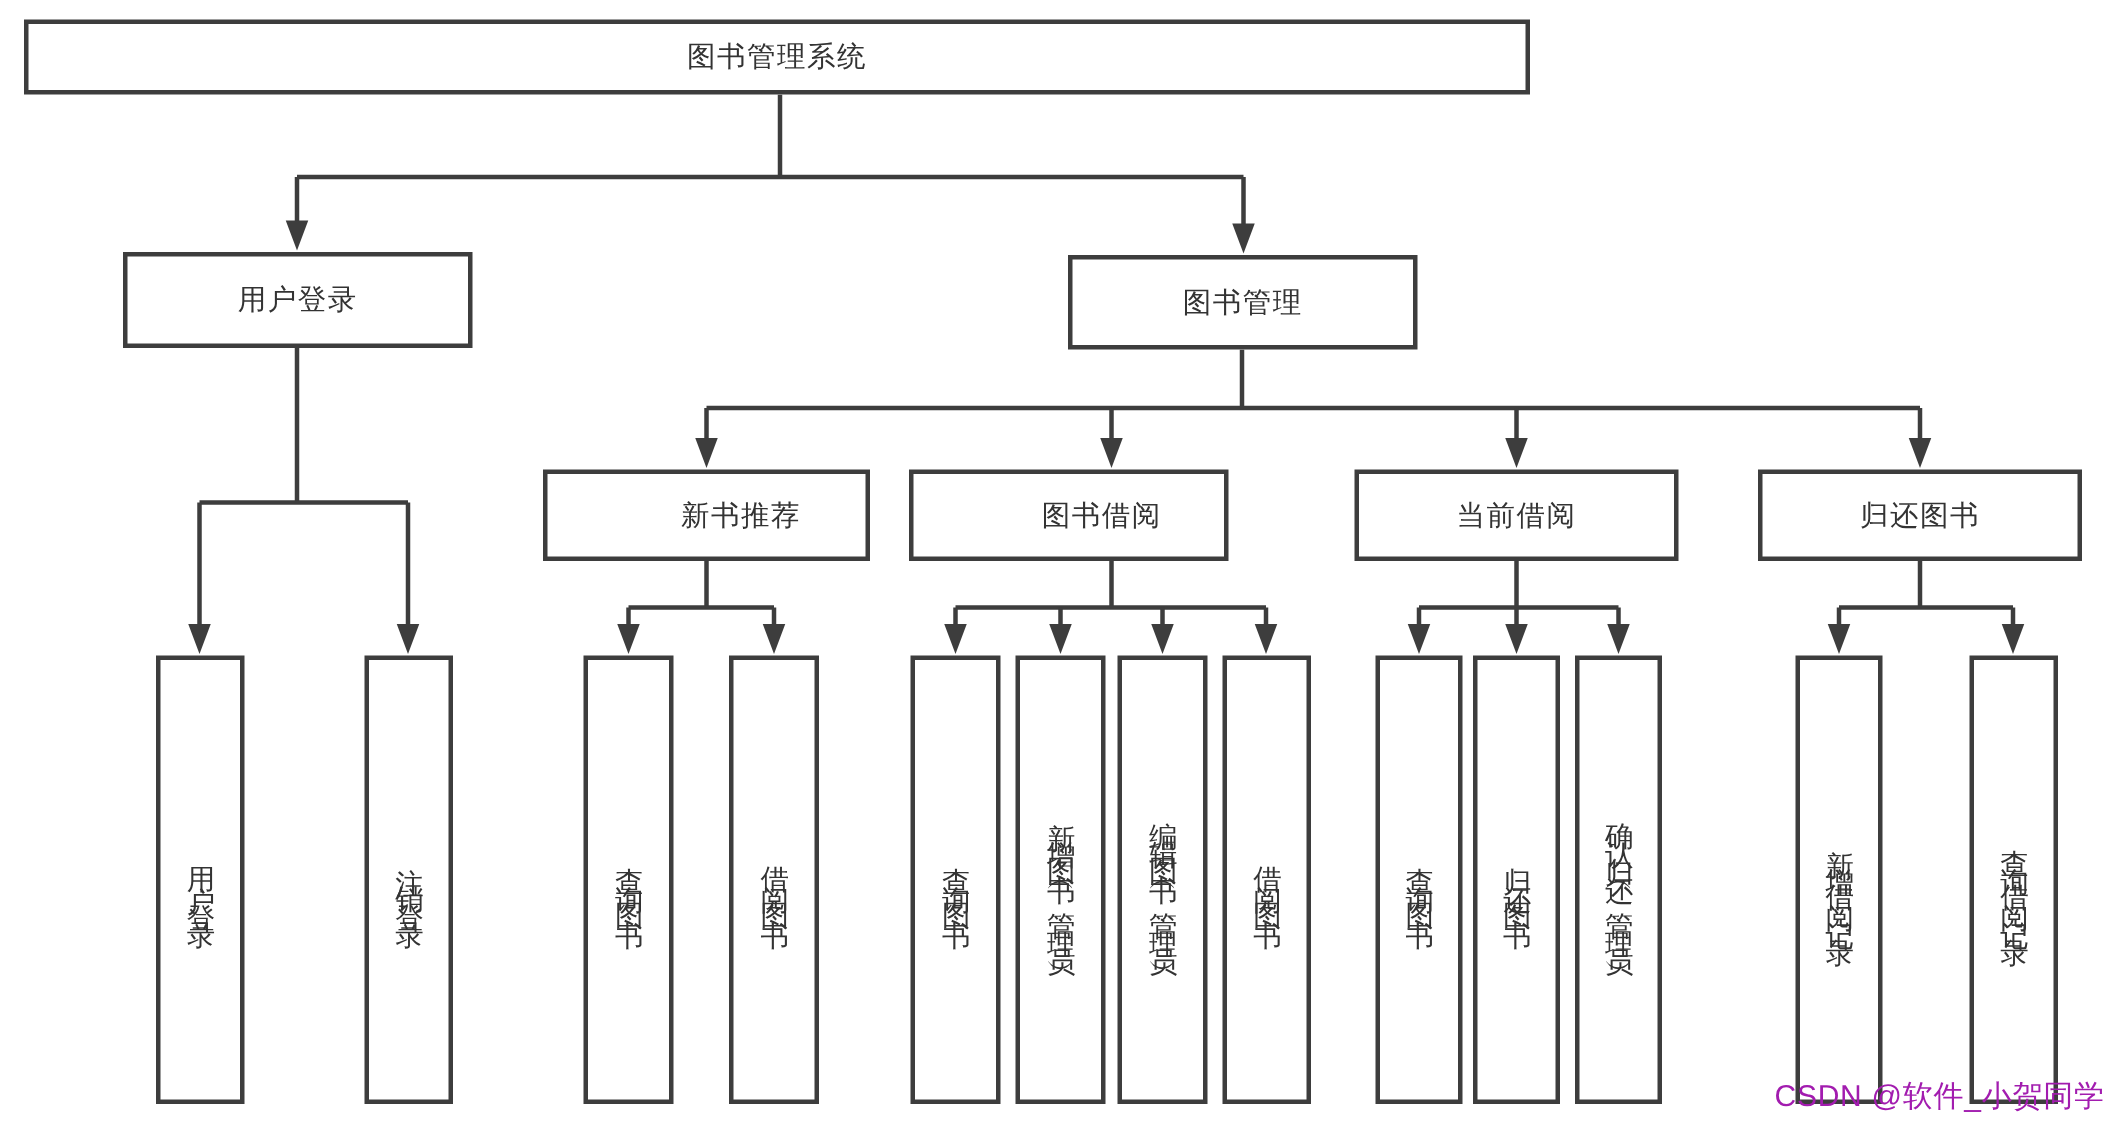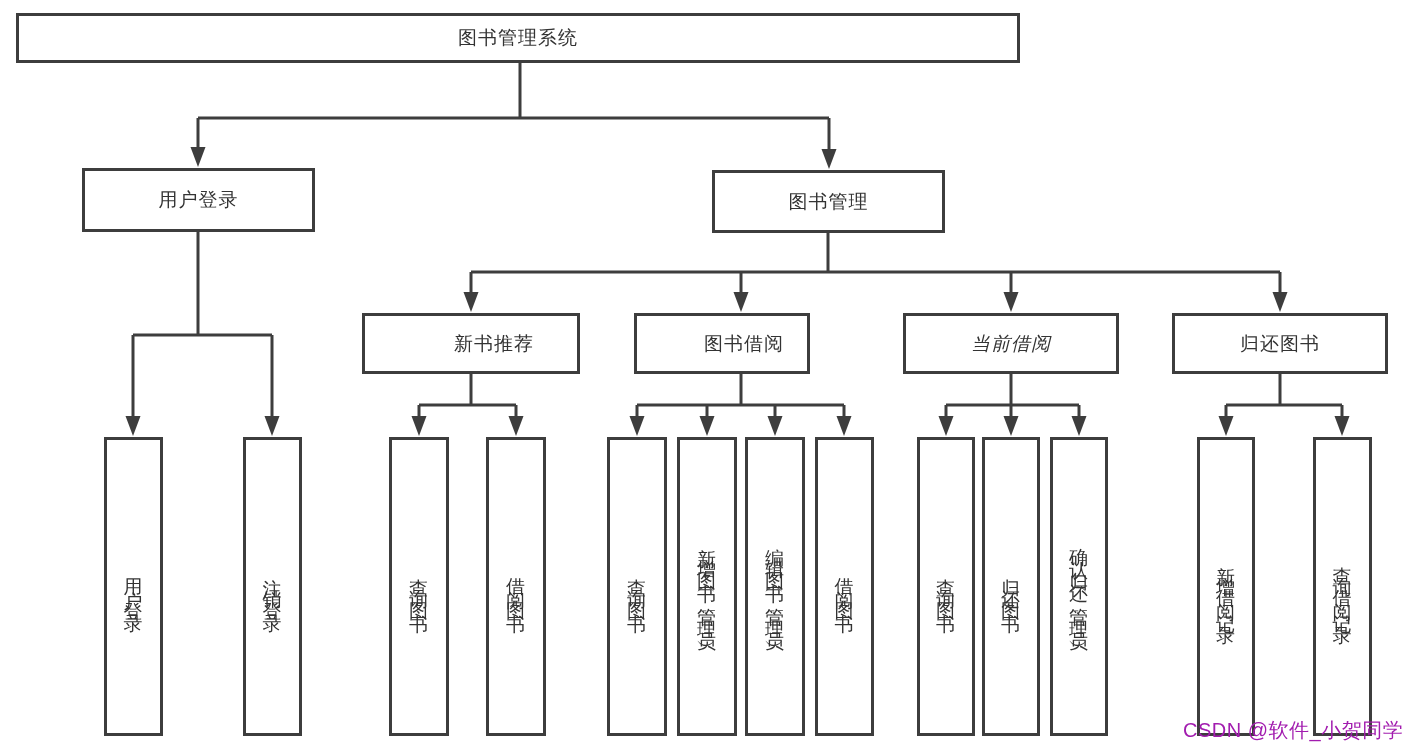--- a/index.html
+++ b/index.html
@@ -142,24 +142,24 @@
   <div class="node h-node" style="left:82px; top:168px; width:233px; height:64px;">
     <span>用户登录</span>
   </div>
   <div class="node h-node" style="left:712px; top:170px; width:233px; height:63px;">
     <span>图书管理</span>
   </div>
 
   <div class="node h-node" style="left:362px; top:313px; width:218px; height:61px;padding-left:46px;">
     <span>新书推荐</span>
   </div>
-  <div class="node h-node" style="left:634px; top:313px; width:176px; height:61px;padding-left:44px;">
+  <div class="node h-node" style="left:606px; top:313px; width:213px; height:61px;padding-left:44px;">
     <span>图书借阅</span>
   </div>
-  <div class="node h-node" style="left:903px; top:313px; width:216px; height:61px;font-style:italic;">
+  <div class="node h-node" style="left:903px; top:313px; width:216px; height:61px;">
     <span>当前借阅</span>
   </div>
   <div class="node h-node" style="left:1172px; top:313px; width:216px; height:61px;">
     <span>归还图书</span>
   </div>
 
   <div class="node v-node" style="left:104px; top:437px; width:59px; height:299px;">
     <span>用户登录</span>
   </div>
   <div class="node v-node" style="left:243px; top:437px; width:59px; height:299px;">

